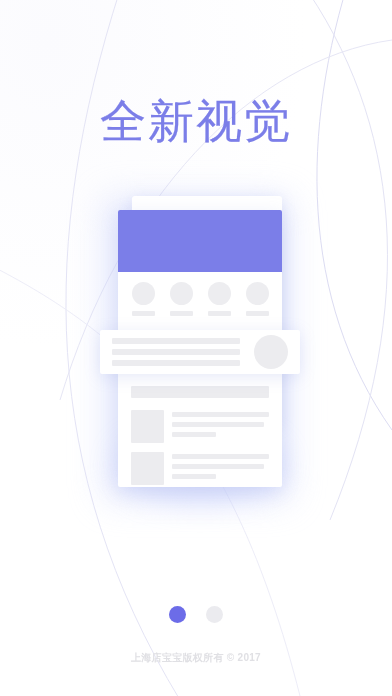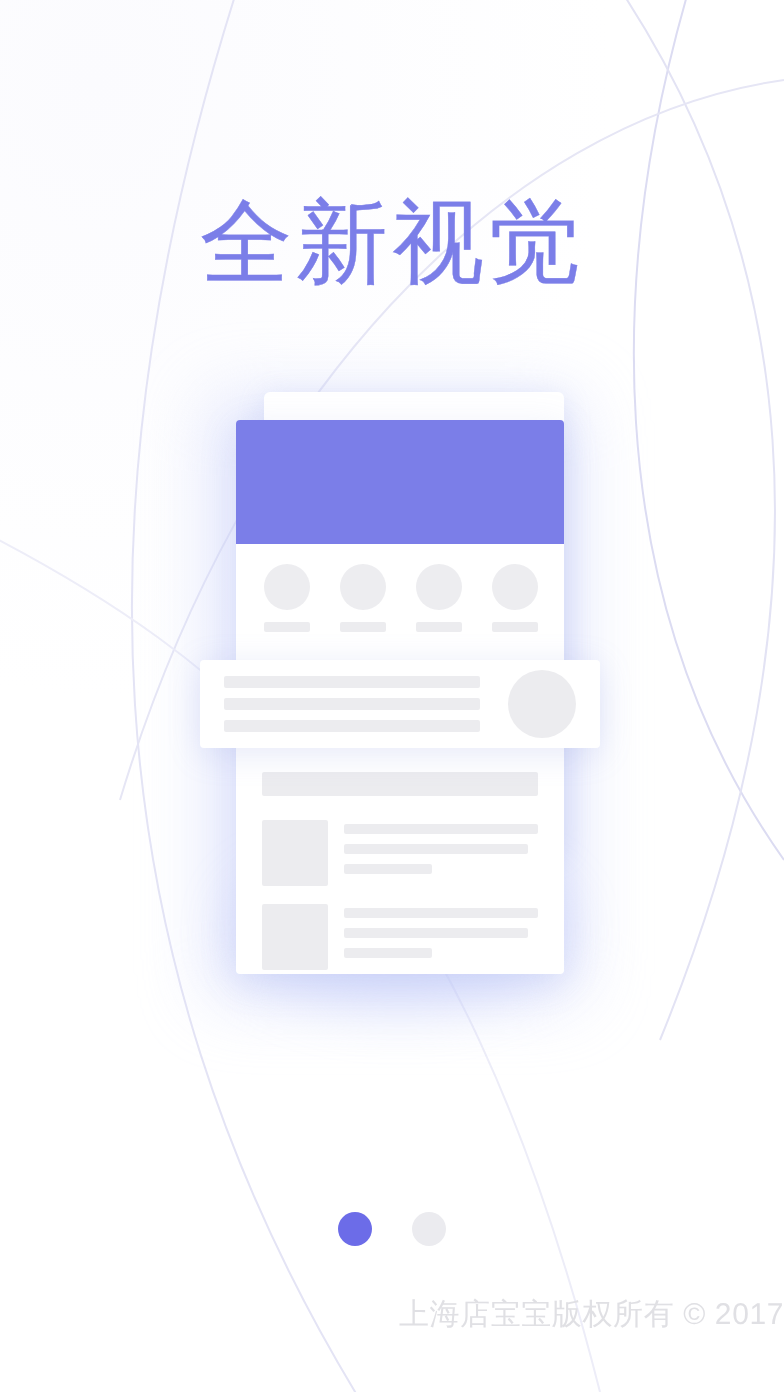--- a/index.html
+++ b/index.html
@@ -248,26 +248,27 @@
   }
   .dot.active   { background: #6c6ce8; }
   .dot.inactive { background: #ebebef; }
 
   
   .footer {
     position: absolute;
     left: 0;
     right: 0;
     top: 650px;
-    text-align: right;
-    font-size: 15px;
+    text-align: center;
+    font-size: 10px;
     line-height: 16px;
     color: #e0e0e4;
     letter-spacing: 0.3px;
     white-space: nowrap;
+    font-weight: bold;
   }
 </style>
 </head>
 <body>
 
 <div id="screen">
 
   <svg class="bg-arcs" viewBox="0 0 392 696" preserveAspectRatio="none">
     <path d="M352 -30 C 300 130, 300 300, 392 430" fill="none" stroke="#dcdcf2" stroke-width="1"></path>
     <path d="M300 -20 C 400 120, 420 300, 330 520" fill="none" stroke="#e3e3f4" stroke-width="1"></path>

